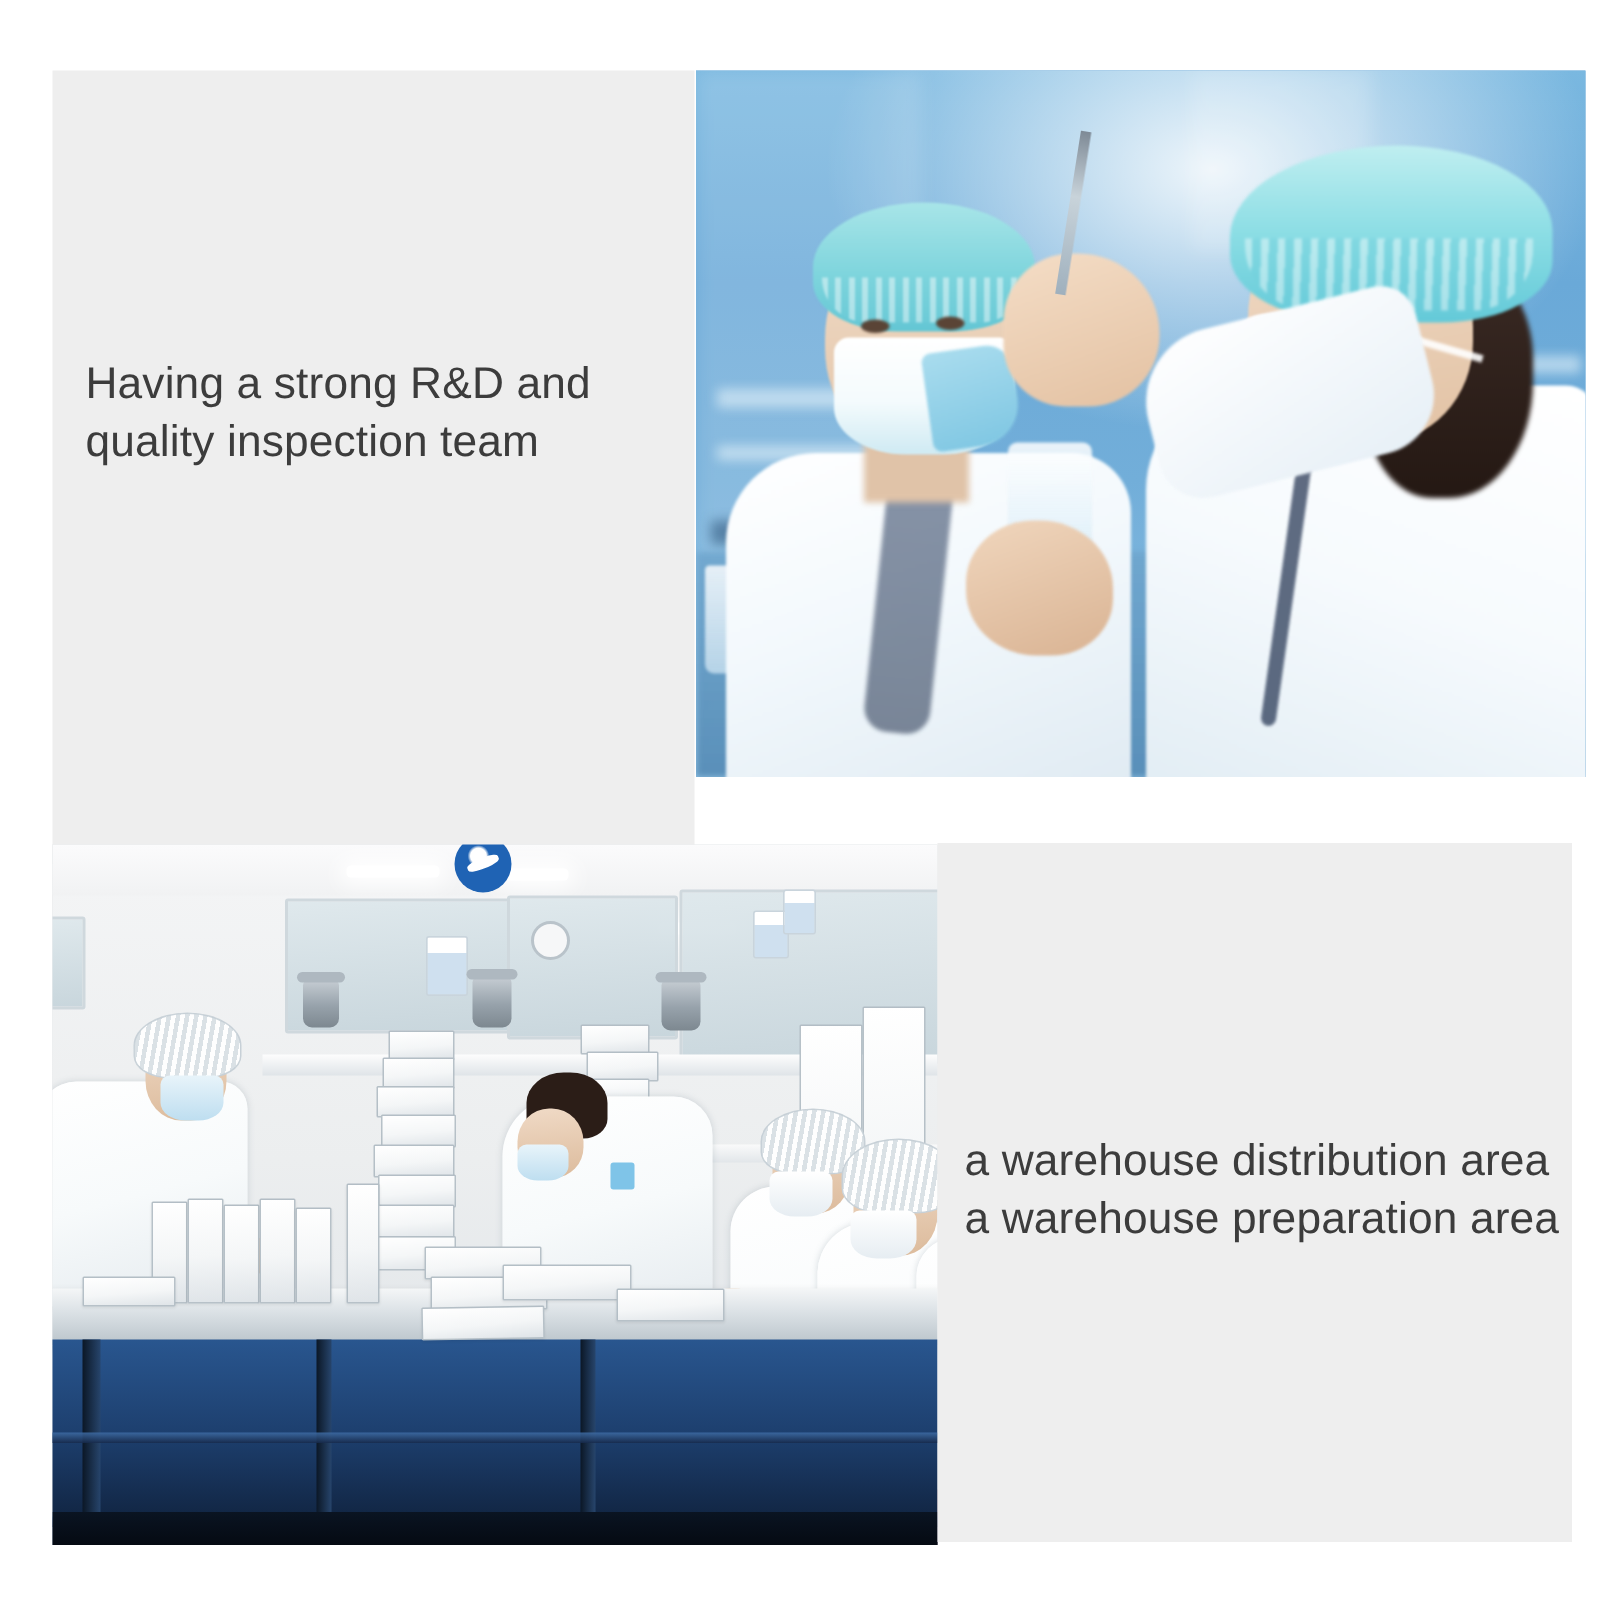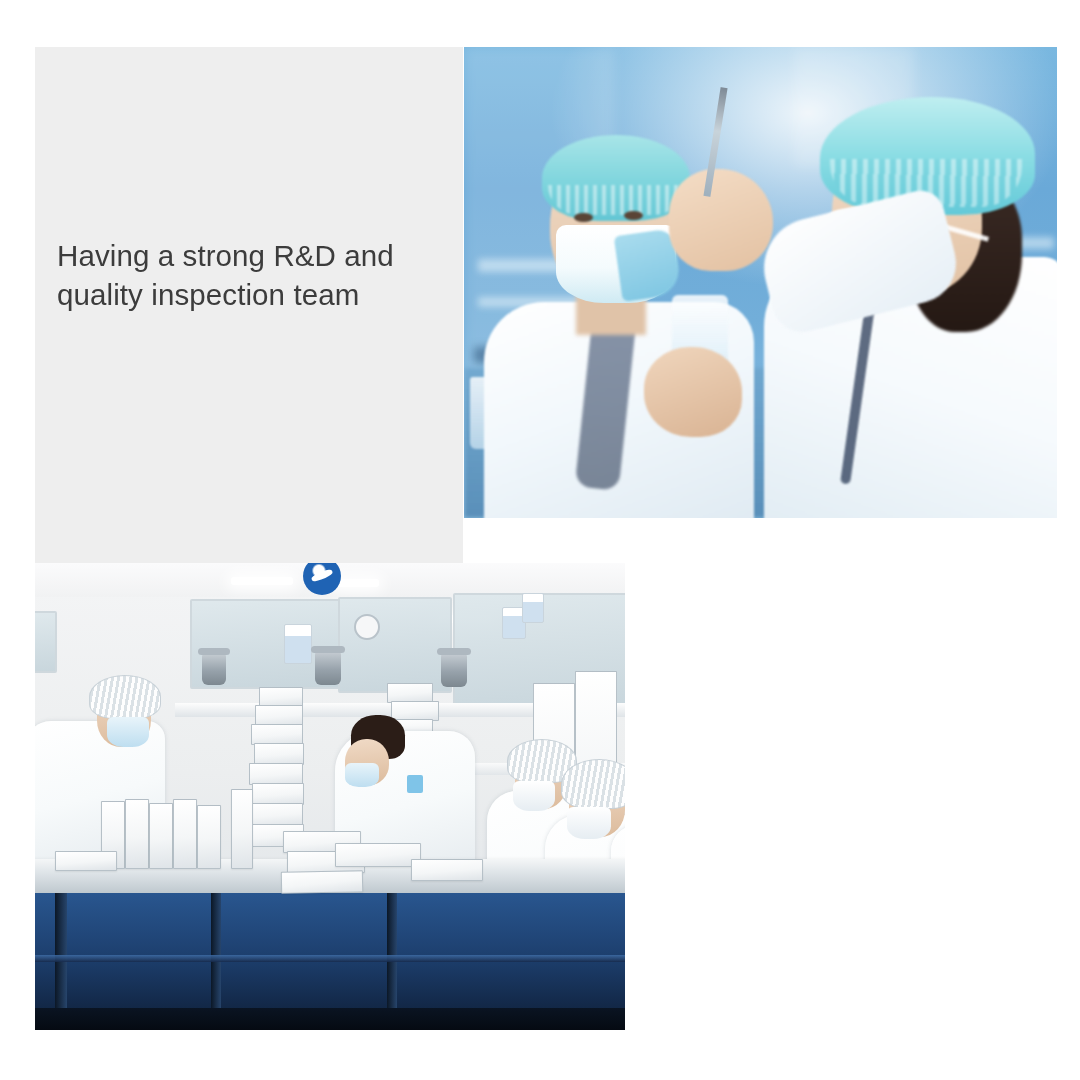--- a/index.html
+++ b/index.html
@@ -646,15 +646,19 @@
 
         <div class="box sm" style="left:248px;top:268px;width:76px;height:20px;"></div>
         <div class="box sm" style="left:252px;top:288px;width:76px;height:20px;"></div>
         <div class="box sm" style="left:246px;top:308px;width:80px;height:20px;transform:rotate(-1deg);"></div>
         <div class="box sm" style="left:300px;top:280px;width:84px;height:22px;"></div>
         <div class="box sm" style="left:376px;top:296px;width:70px;height:20px;"></div>
         <div class="box sm" style="left:20px;top:288px;width:60px;height:18px;"></div>
       </div>
     </div>
 
+    <div class="panel-bottom-text">
+      <div class="caption-bottom">a warehouse distribution area
+a warehouse preparation area</div>
+    </div>
   </div>
 
 </div>
 
 </body></html>

